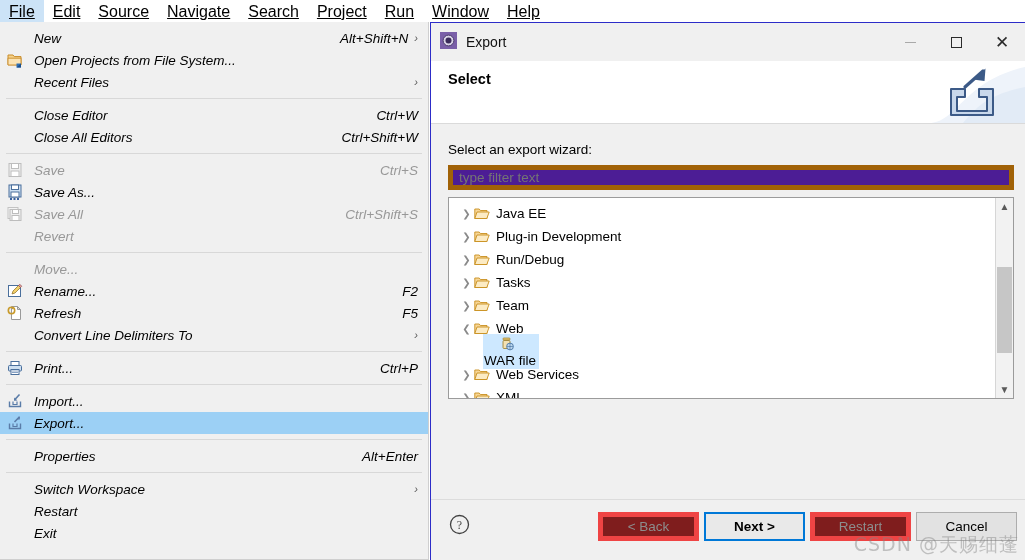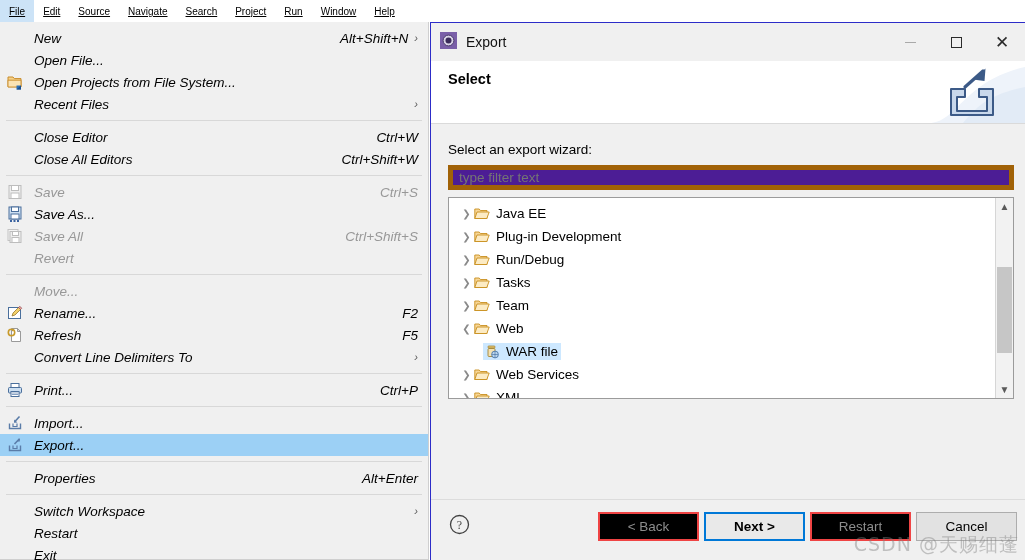--- a/index.html
+++ b/index.html
@@ -18,21 +18,21 @@
 
   
   #menubar {
     position: absolute;
     top: 0; left: 0;
     width: 948px;
     height: 22px;
     background: #ffffff;
     display: flex;
     align-items: center;
-    font-size: 10px;
+    font-size: 16px;
     color: #000;
     z-index: 30;
   }
   .mb-item {
     padding: 3px 9px 3px 9px;
     height: 22px;
     line-height: 17px;
     box-sizing: border-box;
     white-space: nowrap;
     cursor: default;
@@ -322,22 +322,22 @@
     top: 12px;
     display: flex;
     gap: 5px;
   }
   .dbtn {
     width: 101px;
     height: 29px;
     box-sizing: border-box;
     font-size: 13.5px;
     font-family: "Liberation Sans", sans-serif;
-    background: #000000;
-    border: 2px solid #ef4444;
+    background: #7f1d1d;
+    border: 5px solid #ef4444;
     color: #8d8d8d;
     display: flex;
     align-items: center;
     justify-content: center;
     cursor: default;
   }
   .dbtn.enabled {
     background: #e2e2e2;
     color: #000;
     border: 1px solid #adadad;
@@ -381,23 +381,20 @@
 <div id="file-menu">
 
   <div class="menu-row">
     <span class="mlabel">New</span>
     <span class="accel-plus-arrow">
       <span class="maccel" style="margin-left:0;">Alt+Shift+N</span>
       <span class="arrow">›</span>
     </span>
   </div>
 
-  <div class="menu-row">
-    <span class="mlabel">Open File...</span>
-  </div>
 
   <div class="menu-row">
     <span class="mi">
       <svg width="17" height="16" viewBox="0 0 17 16">
           <path d="M1 3h5l1.3 1.6H14v8.2H1z" fill="#f6d28a" stroke="#c88c2a" stroke-width="1"></path>
           <path d="M1 6.2h13V13H1z" fill="#fbe3b4" stroke="#c88c2a" stroke-width="0.9"></path>
           <path d="M9.5 11.5h4.5v4h-4.5z" fill="#2c6fb5"></path>
           <path d="M9.5 15.5l4.5-4v4z" fill="#1a4f8c"></path>
         </svg>
     </span>
@@ -671,21 +668,21 @@
           <span class="tree-ic">
             <svg width="16" height="14" viewBox="0 0 16 14">
                 <path d="M0.8 2h4.4l1.2 1.5H13v8H0.8z" fill="#f7d696" stroke="#c8901f" stroke-width="0.9"></path>
                 <path d="M3 5h12.2l-2.4 6.5H0.8z" fill="#fcebc4" stroke="#c8901f" stroke-width="0.9"></path>
               </svg>
           </span>
           <span>Web</span>
         </div>
 
         <div class="tree-row child">
-          <span class="tree-label-sel" style="display:flex;align-items:center;">
+          <span class="tree-label-sel" style="display:flex;align-items:center;flex-direction:column;">
             <span class="tree-ic">
               <svg width="16" height="14" viewBox="0 0 16 14">
                   <rect x="4" y="1" width="7" height="2" rx="0.8" fill="#e9c97a" stroke="#9a7a22" stroke-width="0.7"></rect>
                   <rect x="4" y="3.5" width="7" height="8" rx="1" fill="#f3e2b4" stroke="#9a7a22" stroke-width="0.8"></rect>
                   <circle cx="11" cy="9.5" r="3.4" fill="#bcd8ef" stroke="#3c6a9a" stroke-width="0.8"></circle>
                   <path d="M8 9.5h6M11 6.3v6.4" stroke="#3c6a9a" stroke-width="0.6"></path>
                 </svg>
             </span>
             <span>WAR file</span>
           </span>

